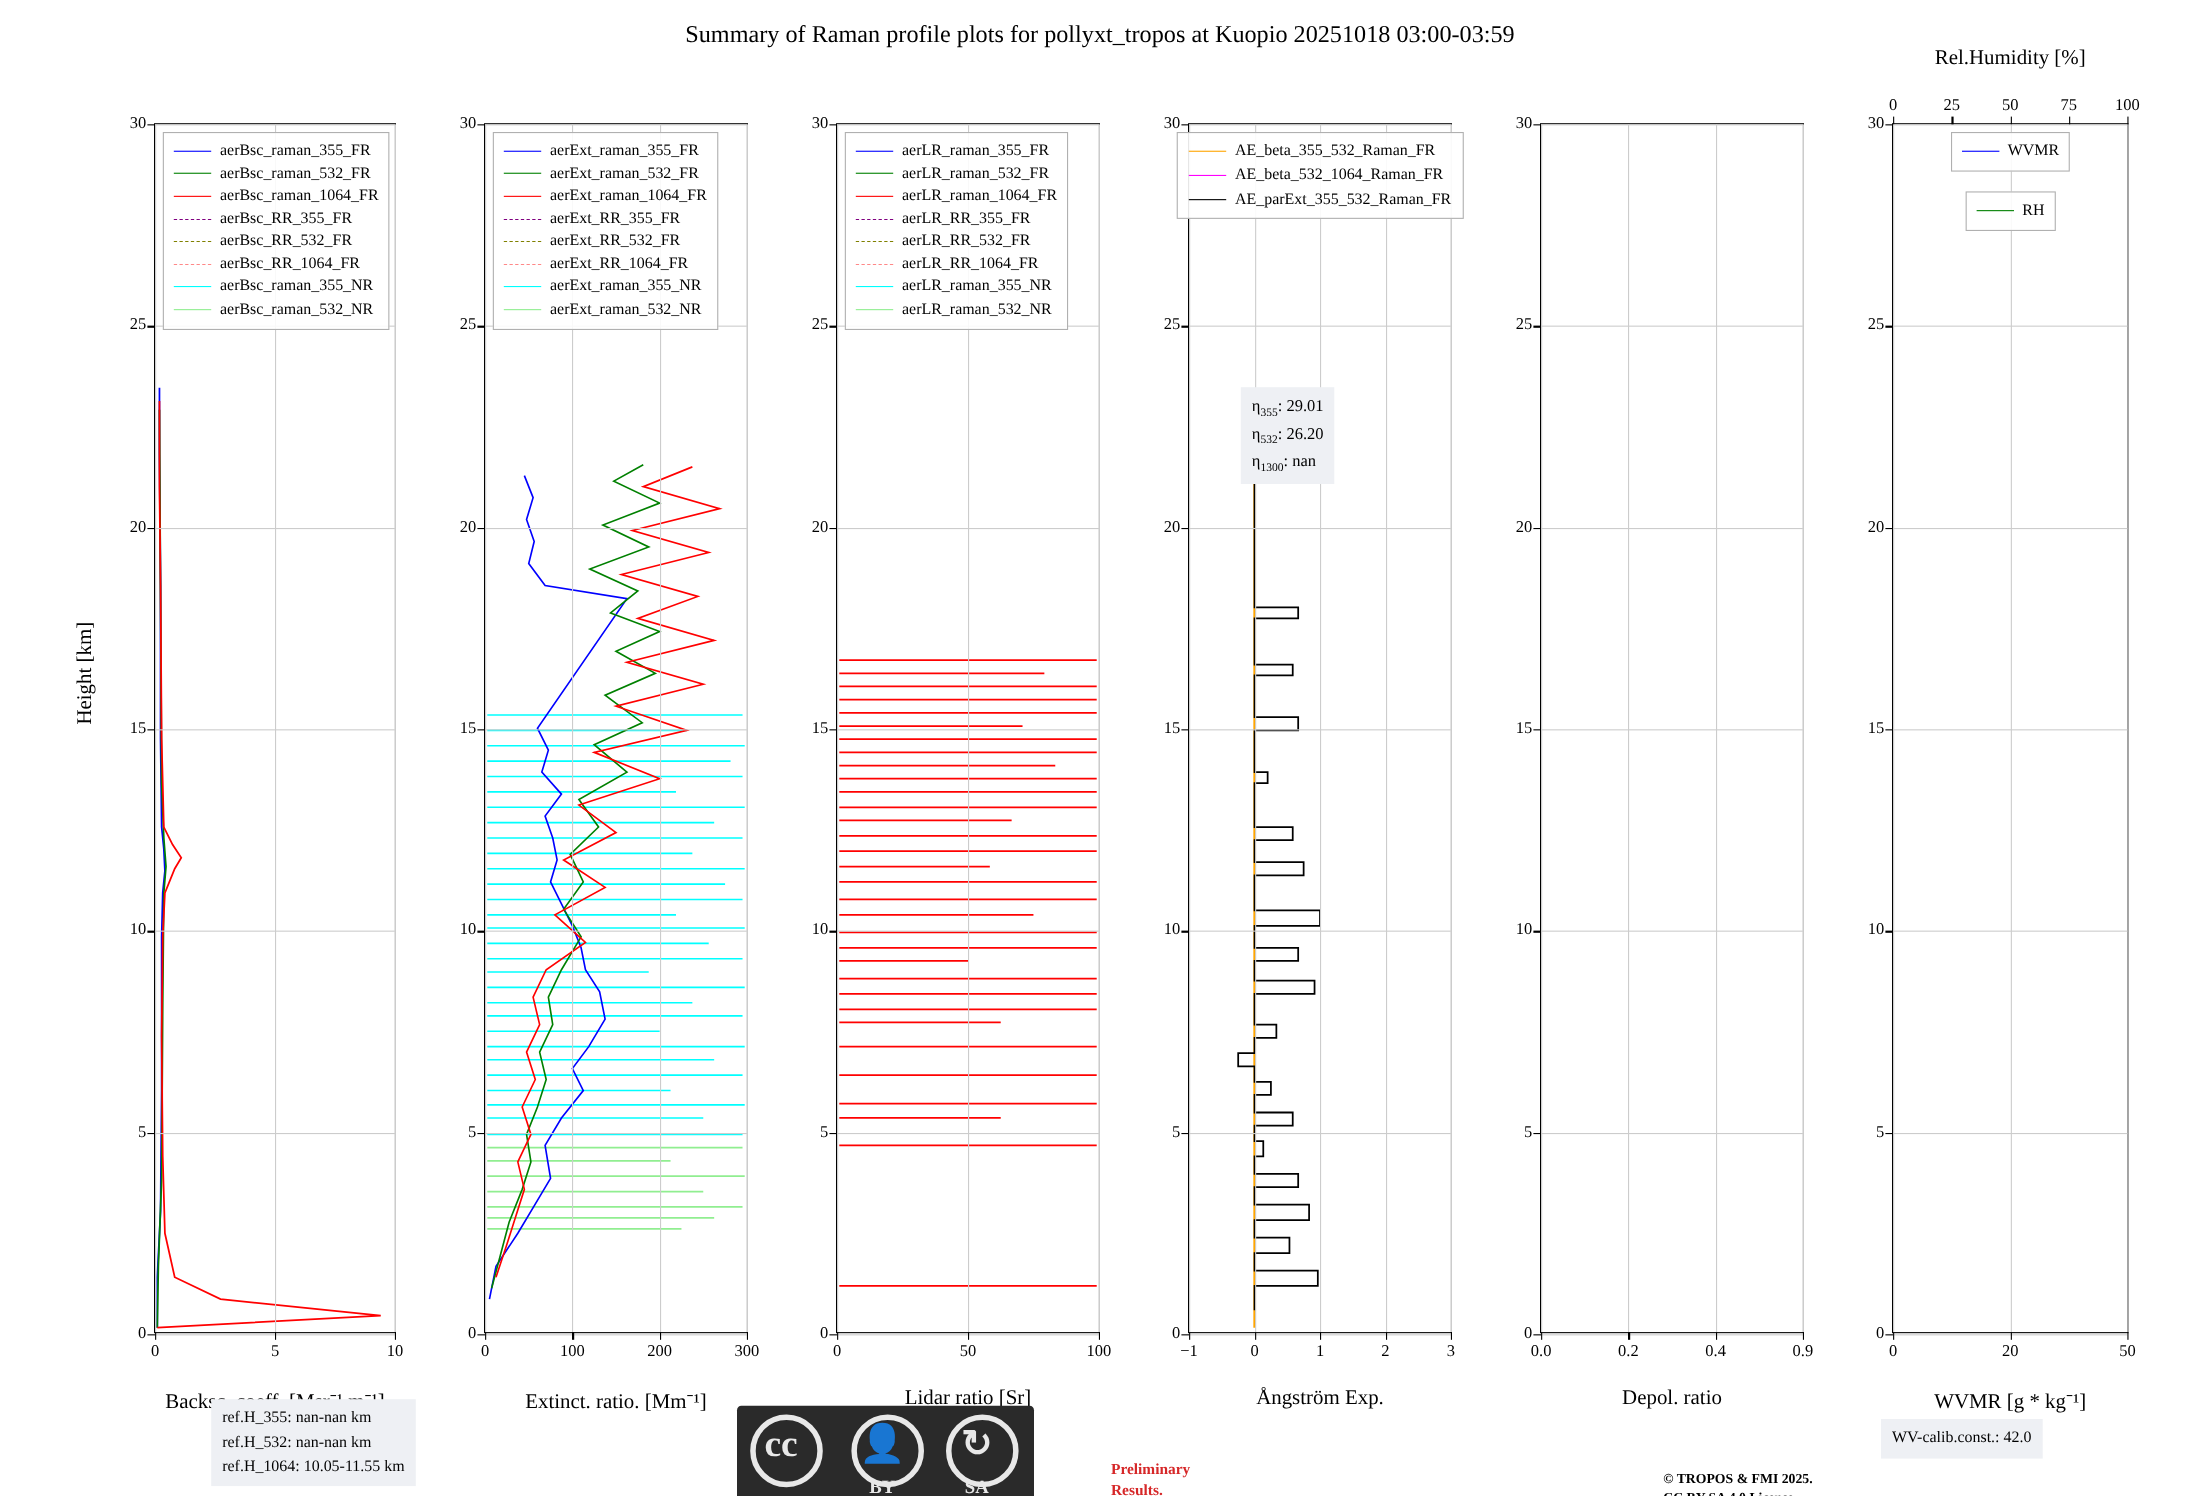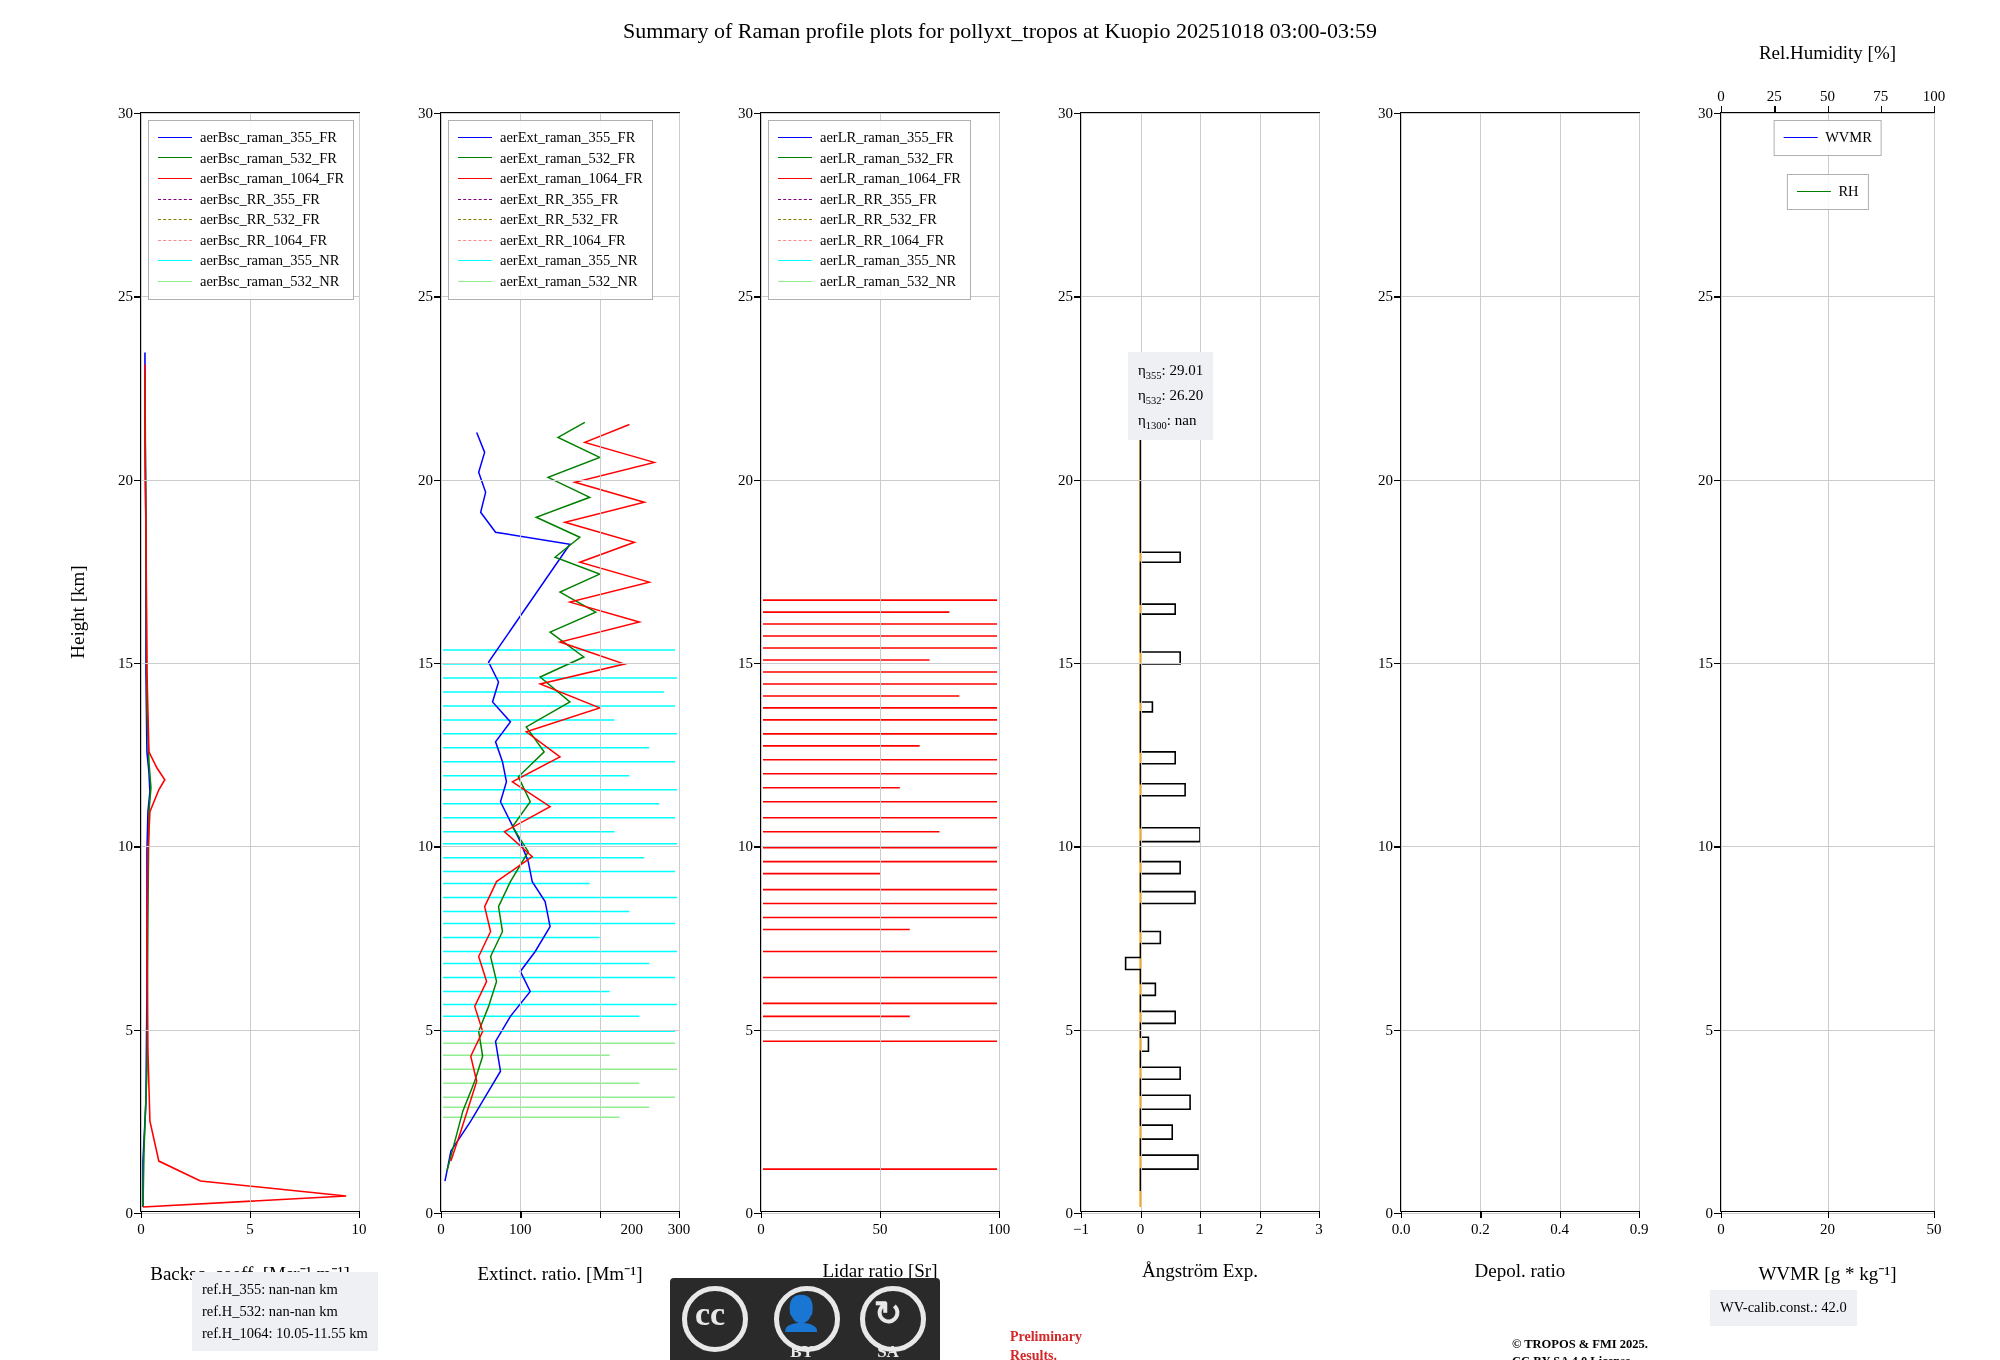--- a/index.html
+++ b/index.html
@@ -227,21 +227,21 @@
       <div class="tick-y-mark" style="top: 0px;"></div>
       <div class="tick-y" style="top: 0px;">30</div>
       <div class="grid-line v" style="left: 0%;"></div>
       <div class="tick-x-mark" style="left: 0%;"></div>
       <div class="tick-x" style="left: 0%;">0</div>
       <div class="grid-line v" style="left: 33.3333%;"></div>
       <div class="tick-x-mark" style="left: 33.3333%;"></div>
       <div class="tick-x" style="left: 33.3333%;">100</div>
       <div class="grid-line v" style="left: 66.6667%;"></div>
       <div class="tick-x-mark" style="left: 66.6667%;"></div>
-      <div class="tick-x" style="left: 66.6667%; margin-left: 32px;">200</div>
+      <div class="tick-x" style="left: 66.6667%;">200</div>
       <div class="grid-line v" style="left: 100%;"></div>
       <div class="tick-x-mark" style="left: 100%;"></div>
       <div class="tick-x" style="left: 100%;">300</div>
     </div>
   <div class="legend">
       <div class="legend-row">
         <span class="lg-line" style="border-top:1.9px solid #0000ff;"></span>
         <span>aerExt_raman_355_FR</span>
       </div>
       <div class="legend-row">
@@ -420,20 +420,34 @@
       <div class="grid-line v" style="left: 50%;"></div>
       <div class="tick-x-mark" style="left: 50%;"></div>
       <div class="tick-x" style="left: 50%;">1</div>
       <div class="grid-line v" style="left: 75%;"></div>
       <div class="tick-x-mark" style="left: 75%;"></div>
       <div class="tick-x" style="left: 75%;">2</div>
       <div class="grid-line v" style="left: 100%;"></div>
       <div class="tick-x-mark" style="left: 100%;"></div>
       <div class="tick-x" style="left: 100%;">3</div>
     </div>
+  <div class="legend-center">
+      <div class="legend-row">
+        <span class="lg-line" style="border-top:1.9px solid #ffa500;"></span>
+        <span>AE_beta_355_532_Raman_FR</span>
+      </div>
+      <div class="legend-row">
+        <span class="lg-line" style="border-top:1.9px solid #ff00ff;"></span>
+        <span>AE_beta_532_1064_Raman_FR</span>
+      </div>
+      <div class="legend-row">
+        <span class="lg-line" style="border-top:1.9px solid #000000;"></span>
+        <span>AE_parExt_355_532_Raman_FR</span>
+      </div>
+    </div>
   <div class="annot" style="left:48px;top:240px;">
     <div><span>η</span><sub>355</sub>: <span>29.01</span></div>
     <div><span>η</span><sub>532</sub>: <span>26.20</span></div>
     <div><span>η</span><sub>1300</sub>: <span>nan</span></div>
   </div>
   <div class="xlabel">Ångström Exp.</div>
 </div>
 
 <div class="panel" id="p4" style="left:1400px;width:240px;">
   <div class="plotbox">

